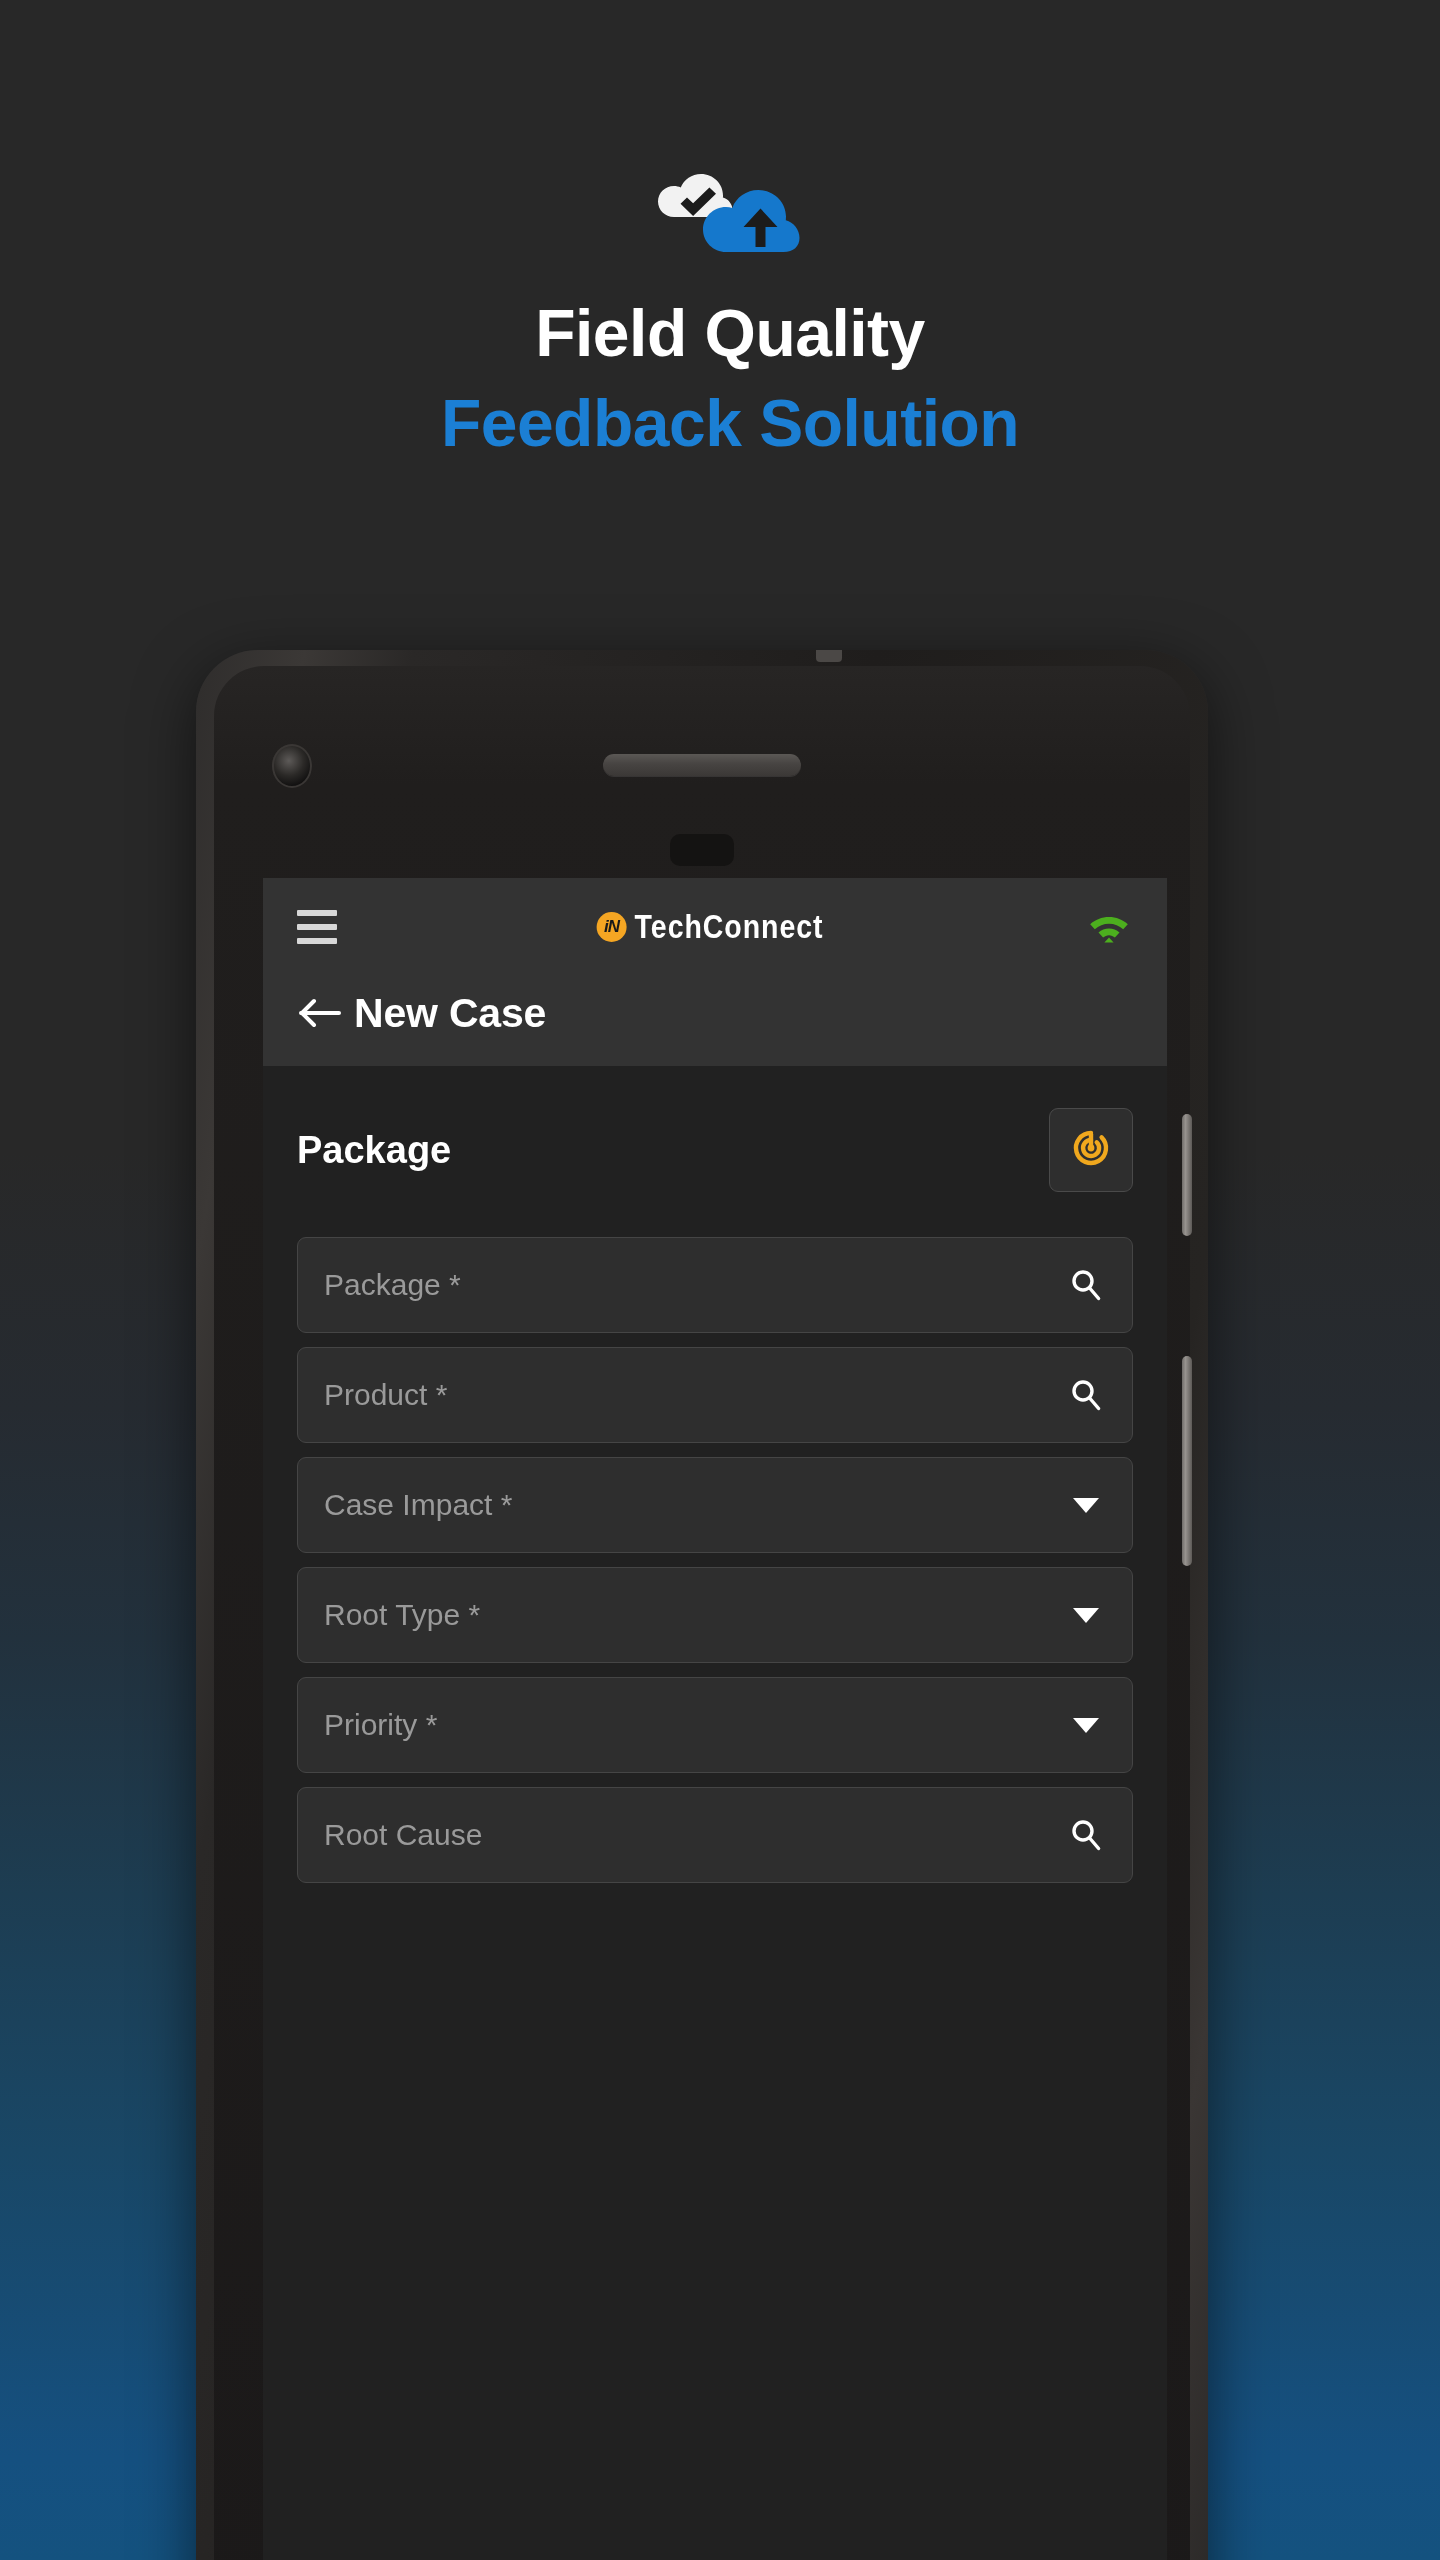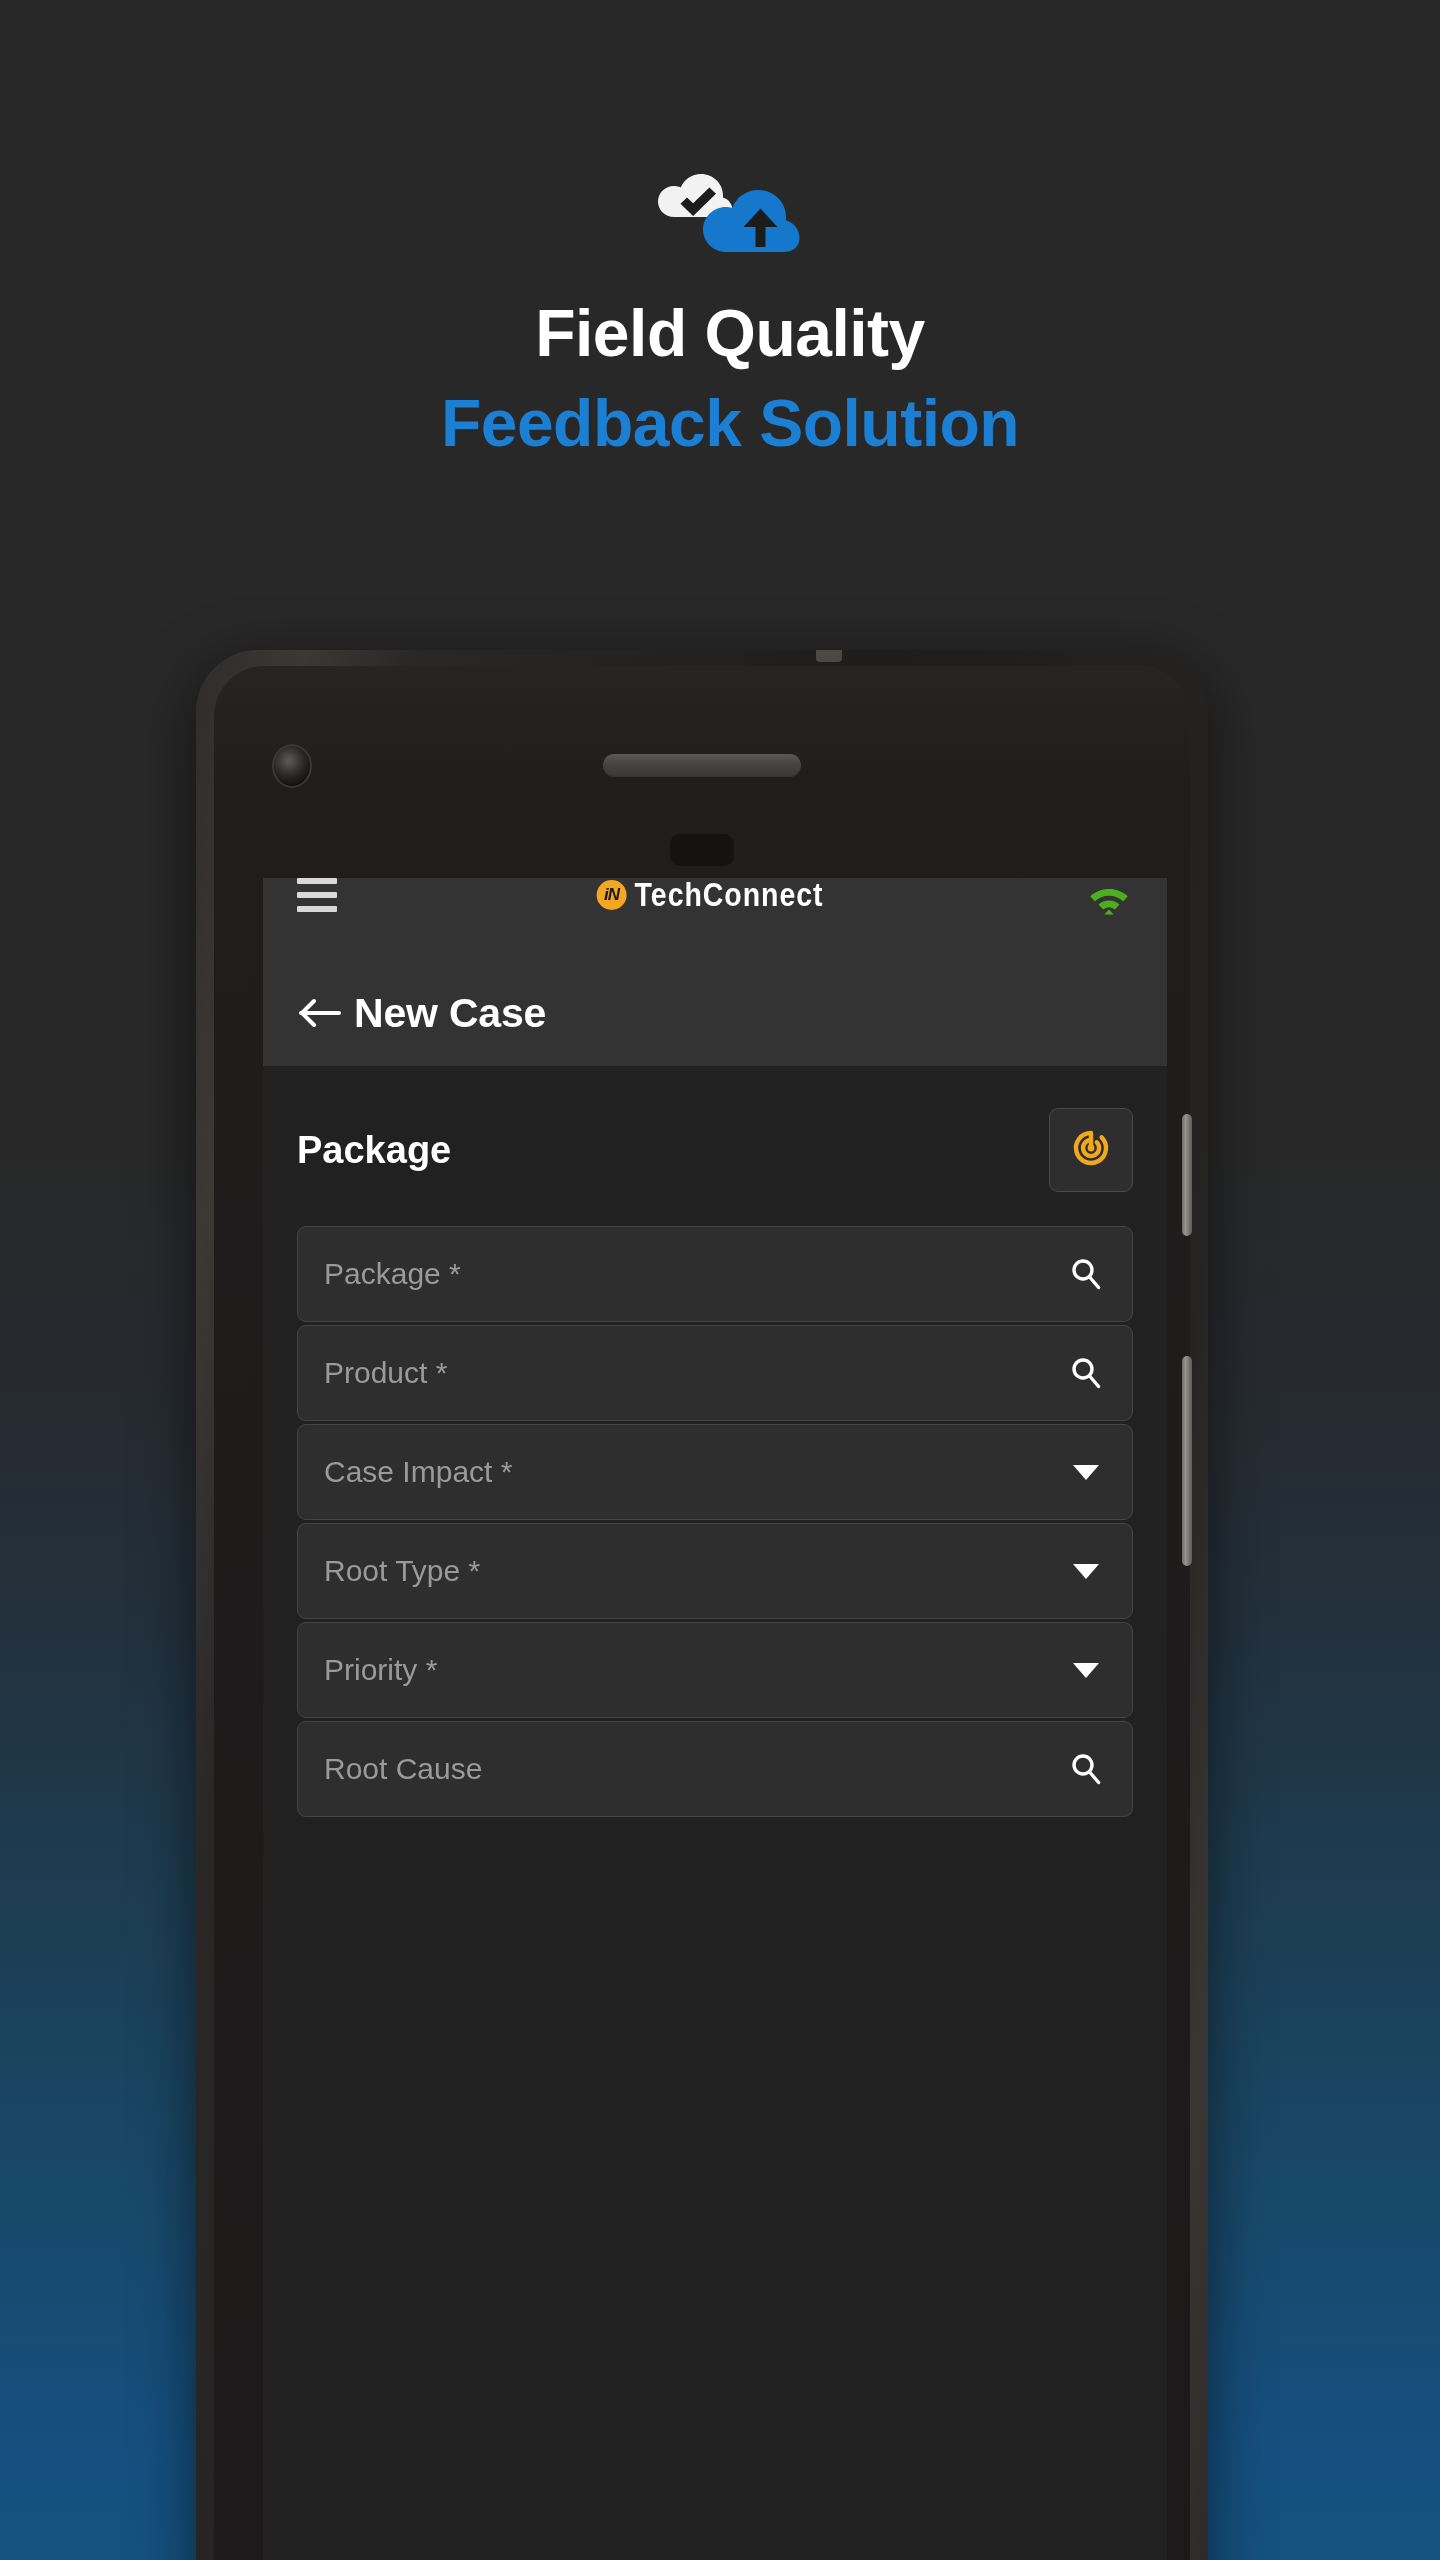--- a/index.html
+++ b/index.html
@@ -72,22 +72,22 @@
   #btn-power  { top:448px; height:122px; }
   #btn-volume { top:690px; height:210px; }
   
   #screen {
     position:absolute; left:49px; top:212px; width:904px; bottom:0;
     background:#212121; overflow:hidden;
   }
   
   #appbar { background:#333333; padding:0; }
   #appbar-top {
-    height:82px; display:flex; align-items:flex-start;
-    padding:0 34px; position:relative;
+    height:82px; display:flex; align-items:flex-end;
+    padding:16px 34px; position:relative;
   }
   #menu-icon { width:40px; display:flex; flex-direction:column; gap:8px; cursor:pointer; }
   #menu-icon span { display:block; height:6px; border-radius:1px; background:#d8d8d8; }
   #brand {
     position:absolute; left:50%; transform:translateX(-50%);
     display:flex; align-items:center; gap:8px;
   }
   #brand-mark {
     width:30px; height:30px; border-radius:50%;
     background:#f5a623; color:#1a1a1a;
@@ -111,21 +111,21 @@
   .section-head {
     display:flex; align-items:center; justify-content:space-between;
     padding:42px 34px 34px 34px;
   }
   .section-title { color:#ffffff; font-size:38px; font-weight:bold; }
   .icon-btn {
     width:84px; height:84px; border-radius:9px;
     background:#2e2e2e; border:1px solid #4a4a4a;
     display:flex; align-items:center; justify-content:center; cursor:pointer;
   }
-  #fields { padding:0 34px; display:flex; flex-direction:column; gap:3px; }
+  #fields { padding:0 34px; display:flex; flex-direction:column; gap:14px;margin-top:11px; }
   .field {
     height:96px; border-radius:9px;
     background:#2e2e2e; border:1px solid #454545;
     display:flex; align-items:center; padding:0 26px; cursor:text;
   }
   .field-label { color:#9a9a9a; font-size:30px; flex:1; }
   .field-icon { width:40px; height:40px; display:flex; align-items:center; justify-content:center; }
   .caret {
     width:0; height:0; border-left:13px solid transparent;
     border-right:13px solid transparent; border-top:15px solid #ffffff;

